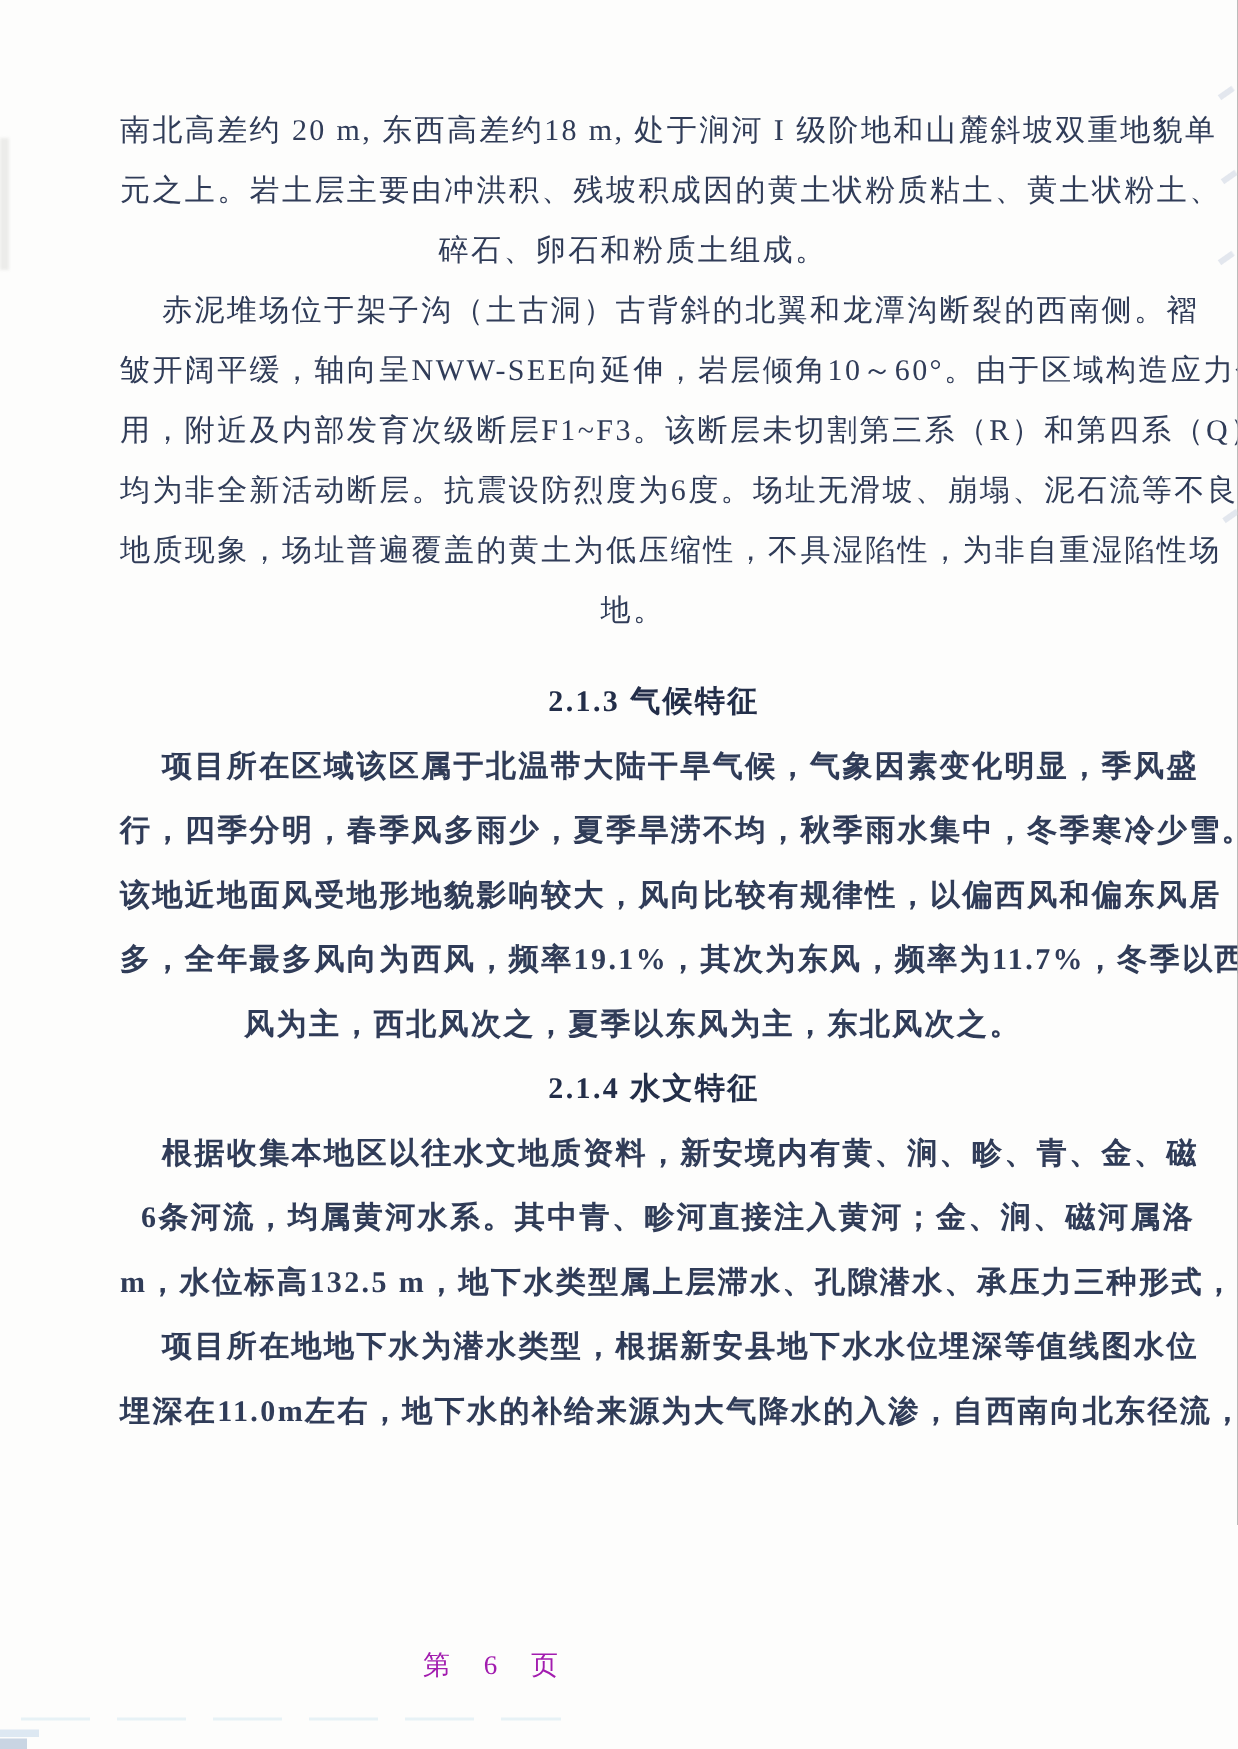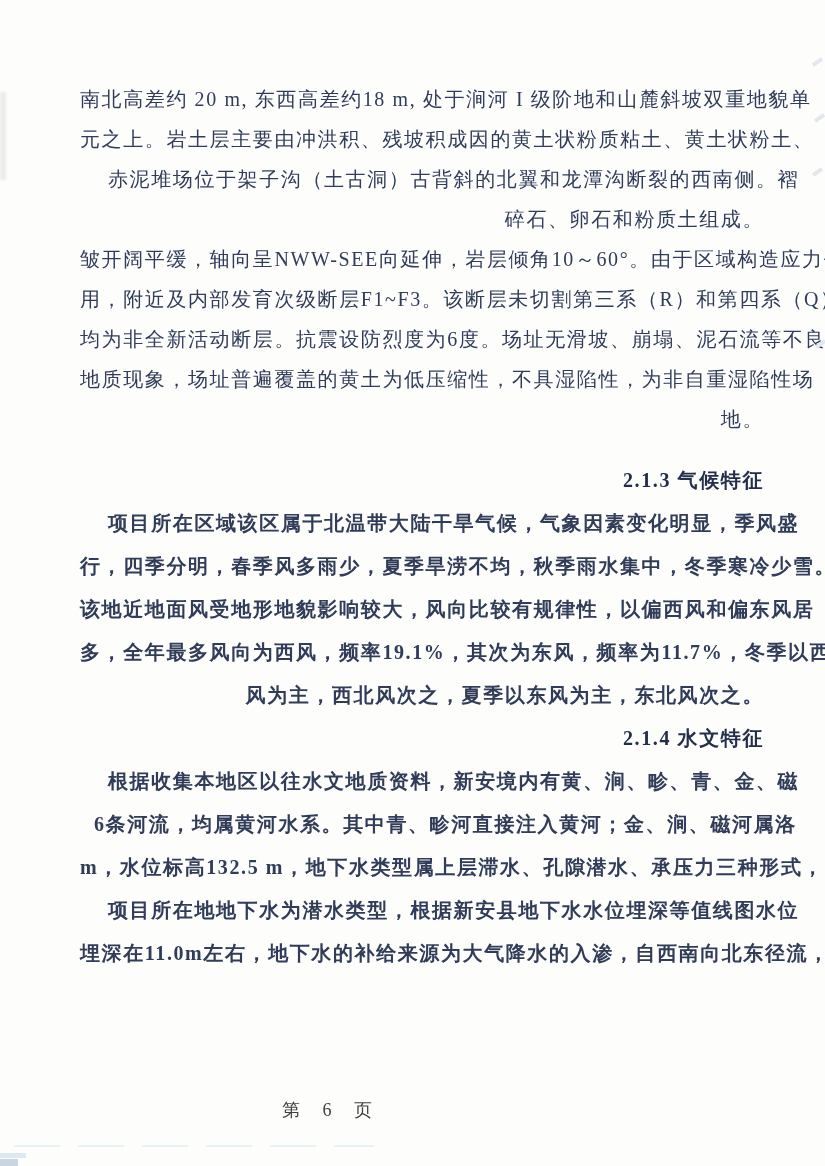--- a/index.html
+++ b/index.html
@@ -9,44 +9,44 @@
     height: 1166px;
     margin: 0 auto;
     background: #fdfdfc;
     overflow: hidden;
     font-family: "Liberation Serif", "DejaVu Serif", serif;
   }
   
   .doc-body {
     position: absolute;
     left: 80px;
-    top: 82px;
+    top: 70px;
     width: 684px;
     color: #303c58;
     font-size: 20px;
     letter-spacing: 1.6px;
-    text-align: right;
+    text-align: center;
     white-space: nowrap;
   }
   .ln  { height: 40px; line-height: 34px; }
   .lnb { height: 43px; line-height: 36px; font-weight: bold; }
   .hd  { font-weight: bold; color: #232e49; }
   .gap-top { margin-top: 20px; }
   .ind2 { padding-left: 28px; }
   .ind1 { padding-left: 14px; }
   
   .footer {
     position: absolute;
     top: 1098px;
     left: 0;
     width: 663px;
     text-align: center;
     font-size: 18px;
     letter-spacing: 9px;
-    color: #404040;
+    color: #a21caf;
   }
   
   .artifact { position: absolute; }
   .smudge-left {
     left: 0; top: 92px; width: 6px; height: 88px;
     background: #ececea;
     filter: blur(1px);
   }
   .tick-right { width: 11px; height: 4px; background: #e3e7ee; transform: rotate(-35deg); filter: blur(0.5px); }
   .tr1 { left: 812px; top: 60px; }
@@ -61,22 +61,22 @@
   .corner-strip-2 { left: 0; top: 1159px; width: 18px; height: 7px; background: #c9d5e3; }
 </style>
 </head>
 <body>
 
 <div class="page">
 
   <div class="doc-body">
     <div class="ln">南北高差约 20 m, 东西高差约18 m, 处于涧河 I 级阶地和山麓斜坡双重地貌单</div>
     <div class="ln">元之上。岩土层主要由冲洪积、残坡积成因的黄土状粉质粘土、黄土状粉土、</div>
+    <div class="ln">碎石、卵石和粉质土组成。</div>
     <div class="ln ind2">赤泥堆场位于架子沟（土古洞）古背斜的北翼和龙潭沟断裂的西南侧。褶</div>
-    <div class="ln">碎石、卵石和粉质土组成。</div>
     <div class="ln">皱开阔平缓，轴向呈NWW-SEE向延伸，岩层倾角10～60°。由于区域构造应力作</div>
     <div class="ln">用，附近及内部发育次级断层F1~F3。该断层未切割第三系（R）和第四系（Q），</div>
     <div class="ln">均为非全新活动断层。抗震设防烈度为6度。场址无滑坡、崩塌、泥石流等不良</div>
     <div class="ln">地质现象，场址普遍覆盖的黄土为低压缩性，不具湿陷性，为非自重湿陷性场</div>
     <div class="ln">地。</div>
     <div class="lnb hd gap-top ind2">2.1.3 气候特征</div>
     <div class="lnb ind2">项目所在区域该区属于北温带大陆干旱气候，气象因素变化明显，季风盛</div>
     <div class="lnb">行，四季分明，春季风多雨少，夏季旱涝不均，秋季雨水集中，冬季寒冷少雪。</div>
     <div class="lnb">该地近地面风受地形地貌影响较大，风向比较有规律性，以偏西风和偏东风居</div>
     <div class="lnb">多，全年最多风向为西风，频率19.1%，其次为东风，频率为11.7%，冬季以西</div>

